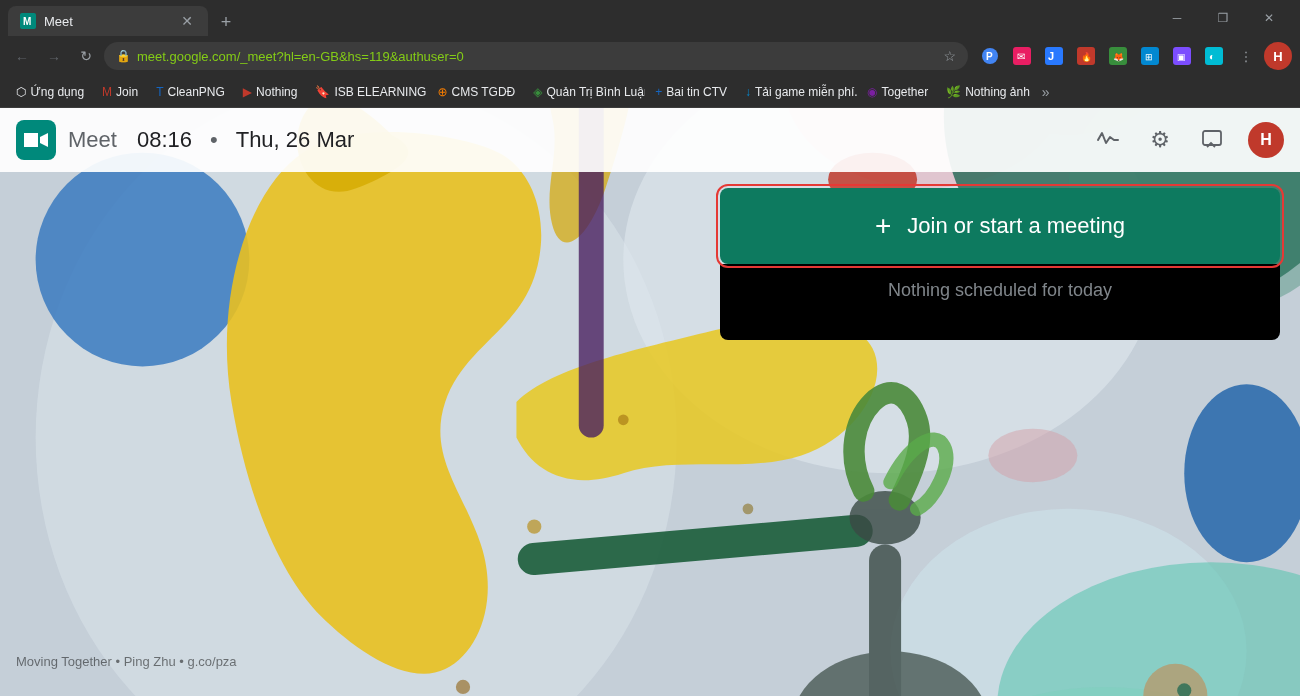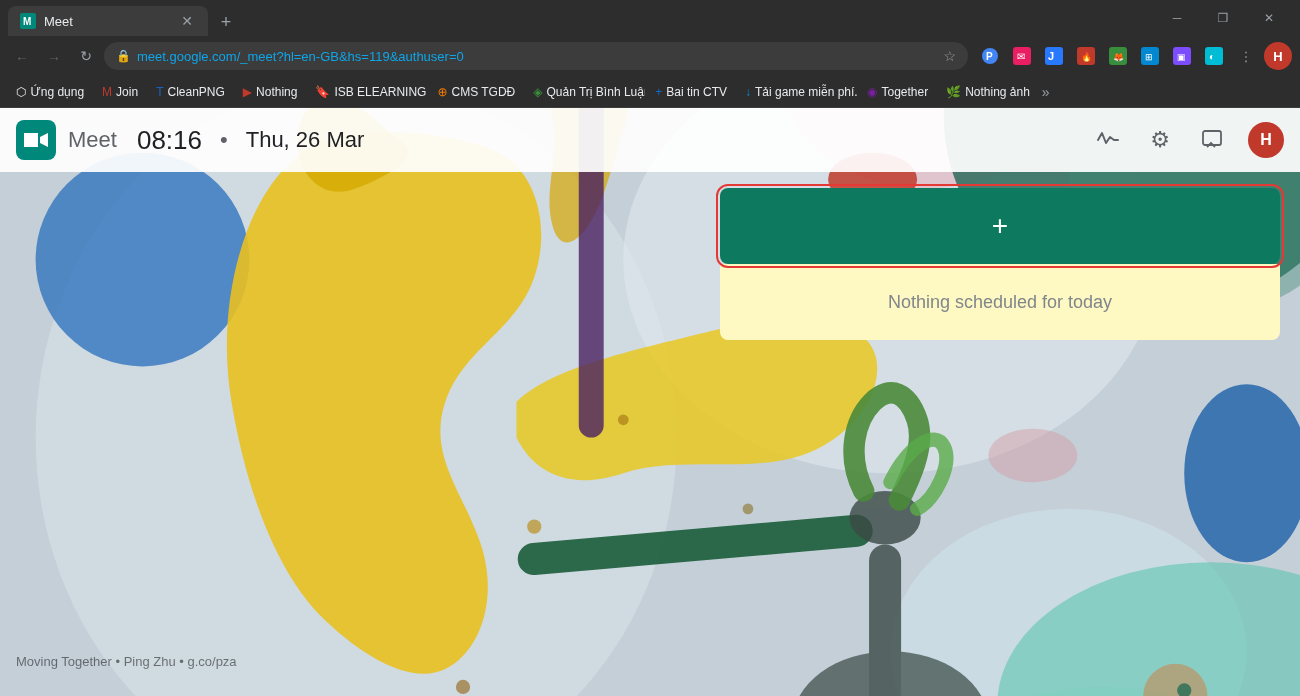--- a/index.html
+++ b/index.html
@@ -30,21 +30,21 @@
       height: 40px; background: #2d2d2d; display: flex; align-items: center;
       padding: 0 8px; gap: 4px; flex-shrink: 0;
     }
     .nav-btn { width: 28px; height: 28px; border-radius: 50%; display:flex;align-items:center;justify-content:center; color: #9aa0a6; cursor:pointer; font-size: 14px; }
     .nav-btn.disabled { color: #5f6368; cursor: default; }
     .address-bar {
       flex: 1; height: 28px; background: #3c3c3c; border-radius: 14px;
       display: flex; align-items: center; padding: 0 12px; gap: 6px;
     }
     .lock-icon { color: #9aa0a6; font-size: 12px; }
-    .address-text { color: #0ea5e9; font-size: 13px; flex: 1; }
+    .address-text { color: #84cc16; font-size: 13px; flex: 1; }
     .star-btn { color: #9aa0a6; font-size: 14px; cursor:pointer; }
     .browser-actions { display: flex; align-items: center; gap: 4px; margin-left: 4px; }
     .action-btn { width: 28px; height: 28px; border-radius: 50%; display:flex;align-items:center;justify-content:center; cursor:pointer; font-size: 13px; color: #9aa0a6; }
     .profile-btn { width: 28px; height: 28px; border-radius: 50%; background: #c0392b; display:flex;align-items:center;justify-content:center; color: white; font-size: 13px; font-weight: bold; cursor:pointer; }
 
     
     .bookmarks-bar {
       height: 32px; background: #2d2d2d; display: flex; align-items: center;
       padding: 0 8px; gap: 2px; flex-shrink: 0; border-bottom: 1px solid #3c3c3c;
       overflow: hidden;
@@ -62,21 +62,21 @@
 
     
     .meet-header {
       position: absolute; top: 0; left: 0; right: 0; height: 64px;
       background: rgba(255,255,255,0.92); display: flex; align-items: center;
       padding: 0 16px; z-index: 10; gap: 12px;
     }
     .meet-logo { width: 40px; height: 40px; display: flex; align-items: center; justify-content: center; }
     .meet-logo svg { width: 40px; height: 40px; }
     .meet-title { font-size: 22px; color: #5f6368; font-weight: 400; margin-right: 8px; }
-    .meet-time { font-size: 26px; color: #202124; font-weight: 400; }
+    .meet-time { font-size: 22px; color: #202124; font-weight: 400; }
     .meet-dot { color: #5f6368; font-size: 22px; margin: 0 6px; }
     .meet-date { font-size: 22px; color: #202124; font-weight: 400; }
     .header-spacer { flex: 1; }
     .header-icon-btn {
       width: 40px; height: 40px; border-radius: 50%; display:flex;align-items:center;justify-content:center;
       cursor:pointer; color: #5f6368; font-size: 20px;
     }
     .header-avatar {
       width: 36px; height: 36px; border-radius: 50%; background: #c0392b;
       display:flex;align-items:center;justify-content:center; color: white;
@@ -101,23 +101,23 @@
       width: 100%; height: 76px; background: #0d7a5f; border: none;
       border-radius: 8px; display: flex; align-items: center; justify-content: center;
       gap: 16px; cursor: pointer; outline: 2px solid #e53935; outline-offset: 2px;
       margin-bottom: 0;
     }
     .join-plus { color: white; font-size: 28px; font-weight: 300; }
     .join-text { color: white; font-size: 22px; font-weight: 400; }
 
     
     .schedule-panel {
-      background: #fef9c3; border-radius: 0 0 8px 8px;
-      padding: 24px 20px; text-align: center; min-height: 76px;
-      display: flex; align-items: center; justify-content: center;
+      background: #000000; border-radius: 0 0 8px 8px;
+      padding: 16px 20px; text-align: center; min-height: 76px;
+      display: flex; justify-content: center;
     }
     .schedule-text { color: #80868b; font-size: 18px; }
 
     
     .bottom-attr {
       position: absolute; bottom: 27px; left: 16px;
       color: rgba(0,0,0,0.5); font-size: 13px; z-index: 20;
     }
 
     
@@ -377,20 +377,21 @@
           <path d="M6 18 L10 14 L14 18" fill="none" stroke="#5f6368" stroke-width="1.8"></path>
         </svg>
       </div>
 
       <div class="header-avatar">H</div>
     </div>
 
     <div class="right-panel">
       <button class="join-btn">
         <span class="join-plus">+</span>
+        <span class="join-text">Join or start a meeting</span>
       </button>
       <div class="schedule-panel">
         <span class="schedule-text">Nothing scheduled for today</span>
       </div>
     </div>
 
     <div class="bottom-attr">
       <span>Moving Together • Ping Zhu • g.co/pza</span>
     </div>
 

